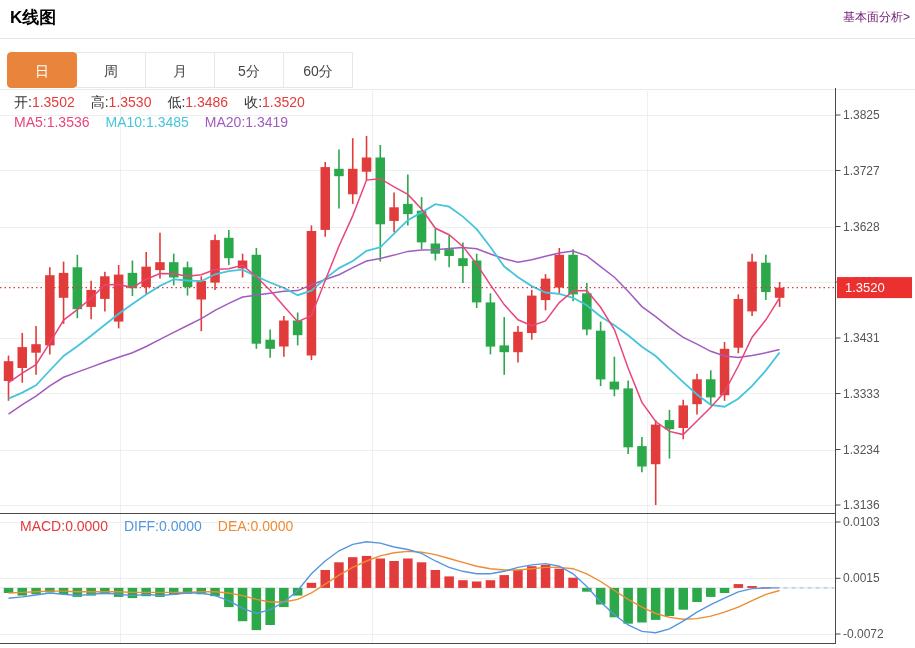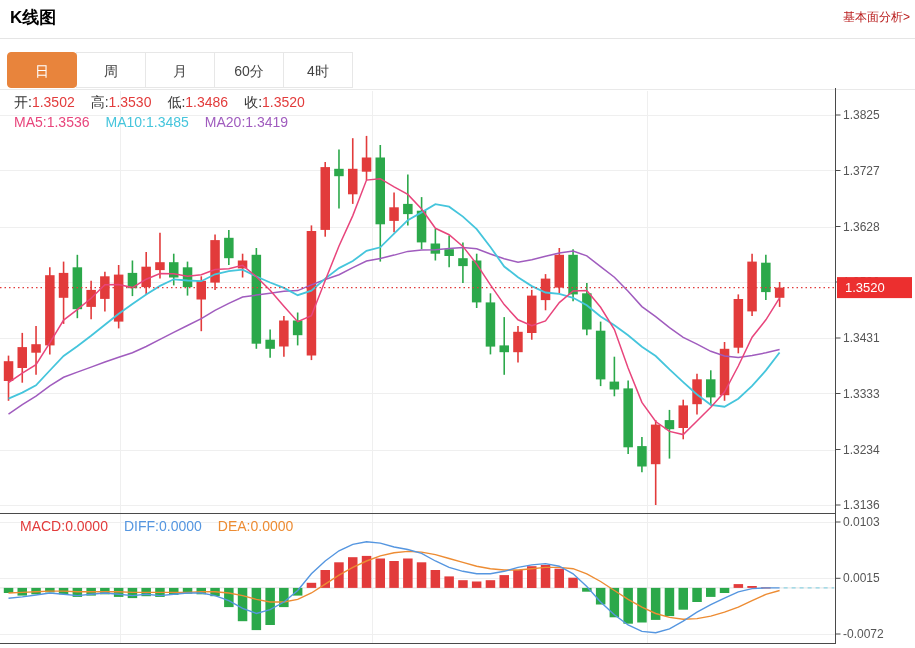--- a/index.html
+++ b/index.html
@@ -1,19 +1,19 @@
 <!DOCTYPE html>
 <html style="--tab-active: #e8843c;"><head>
 <meta charset="utf-8">
 <style>
   html,body{margin:0;padding:0;background:#fff;}
   .page{position:relative;width:915px;height:648px;background:#fff;overflow:hidden;
         font-family:"Liberation Sans","DejaVu Sans",sans-serif;}
   .title{position:absolute;left:10px;top:6px;font-size:17px;font-weight:bold;color:#000000;}
-  .fund-link{position:absolute;right:5px;top:9px;font-size:12px;color:#b91c1c;cursor:pointer;text-decoration:none;}
+  .fund-link{position:absolute;right:5px;top:9px;font-size:12px;color:#701a75;cursor:pointer;text-decoration:none;}
   .hdr-divider{position:absolute;left:0;top:38px;width:915px;height:1px;background:#e5e5e5;}
   .tabbar{position:absolute;left:8px;top:52px;display:flex;z-index:3;}
   .tab{width:70px;height:36px;line-height:36px;text-align:center;font-size:14px;color:#444;
        background:#fff;border:1px solid #e7e7e7;margin-left:-1px;box-sizing:border-box;cursor:pointer;}
   .tab.active{background:var(--tab-active,#e8843c);color:#fff;border-color:var(--tab-active,#e8843c);
        border-radius:4px;z-index:2;position:relative;}
   .tab-underline{position:absolute;left:0;top:89px;width:915px;height:1px;background:#e9e9e9;}
   .chart-wrap{position:absolute;left:0;top:0;width:915px;height:648px;text-align:center;}
   .legend-row{position:absolute;font-size:14px;white-space:nowrap;z-index:2;}
   .legend-row span.lab{color:#333;}
@@ -25,22 +25,22 @@
 
 <div class="page">
   <div class="title">K线图</div>
   <a class="fund-link">基本面分析&gt;</a>
   <div class="hdr-divider"></div>
 
   <div class="tabbar" id="tabbar">
       <div class="tab active">日</div>
       <div class="tab">周</div>
       <div class="tab">月</div>
+      <div class="tab">5分</div>
       <div class="tab">60分</div>
-      <div class="tab">4时</div>
     </div>
   <div class="tab-underline"></div>
 
   <div class="chart-wrap">
     <svg id="chart" width="915" height="648" viewBox="0 0 915 648">
         <g>
           <line x1="120.5" y1="91" x2="120.5" y2="643" stroke="#efefef" stroke-width="1"></line>
           <line x1="372.5" y1="91" x2="372.5" y2="643" stroke="#efefef" stroke-width="1"></line>
           <line x1="647.5" y1="91" x2="647.5" y2="643" stroke="#efefef" stroke-width="1"></line>
           <line x1="0" y1="115.5" x2="835" y2="115.5" stroke="#efefef"></line>

